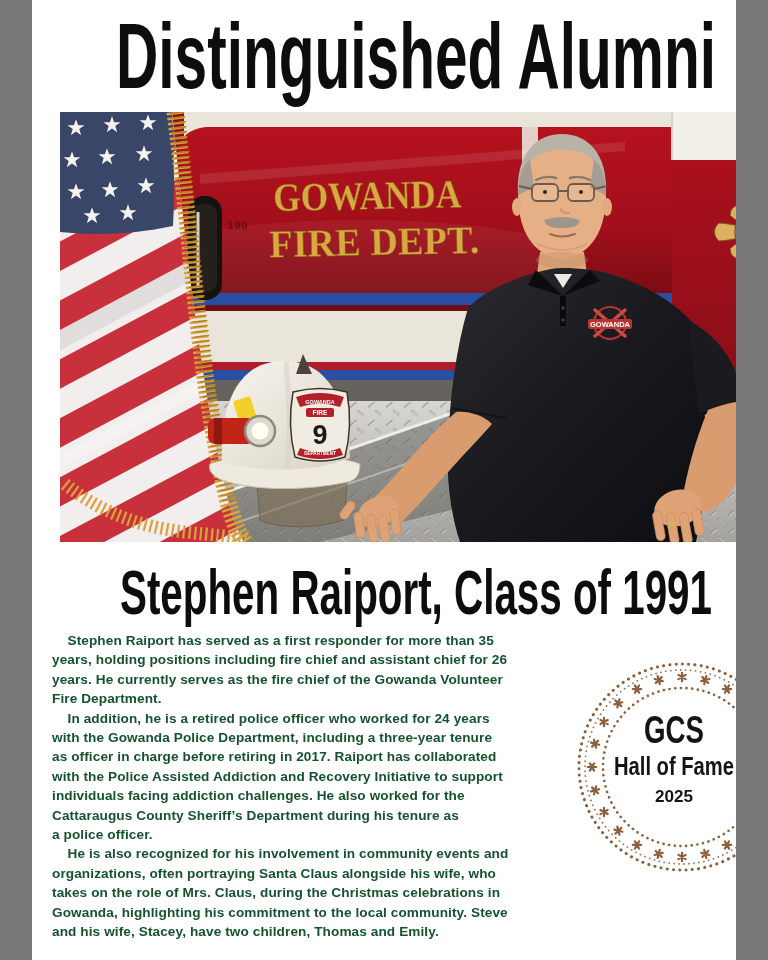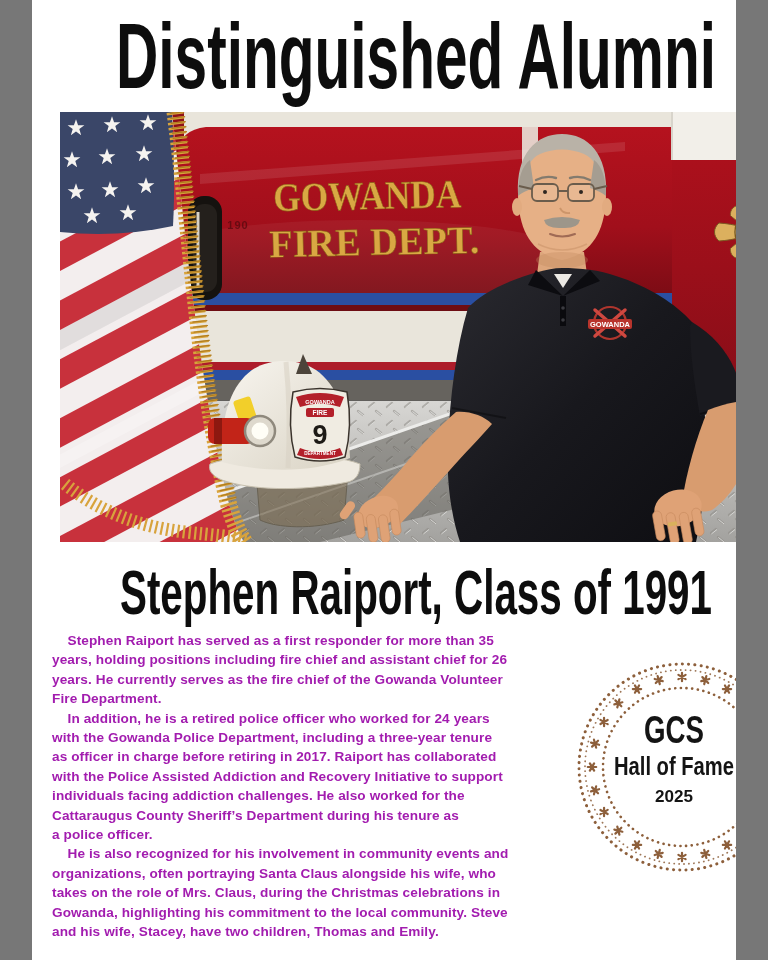--- a/index.html
+++ b/index.html
@@ -7,21 +7,21 @@
     position:relative;width:704px;height:960px;margin:0 auto;
     background:#ffffff;overflow:hidden;
     font-family:"Liberation Sans", sans-serif;
   }
   .abs{position:absolute;}
   svg text{font-family:"Liberation Sans", sans-serif;}
   .serif-text{font-family:"Liberation Serif", serif;}
   #body-text{
     left:20px;top:631px;width:522px;
     font-size:13.6px;line-height:19.4px;font-weight:700;
-    color:#a21caf;letter-spacing:0.1px;
+    color:#14532d;letter-spacing:0.1px;
     white-space:pre-wrap;
   }
 </style>
 </head>
 <body>
 
 <div id="page">
 
   <svg class="abs" style="left:0;top:0" width="768" height="110">
     <text x="384" y="88" text-anchor="middle" font-size="92" font-weight="700" fill="#0d0d0d" textLength="600" lengthAdjust="spacingAndGlyphs">Distinguished Alumni</text>

